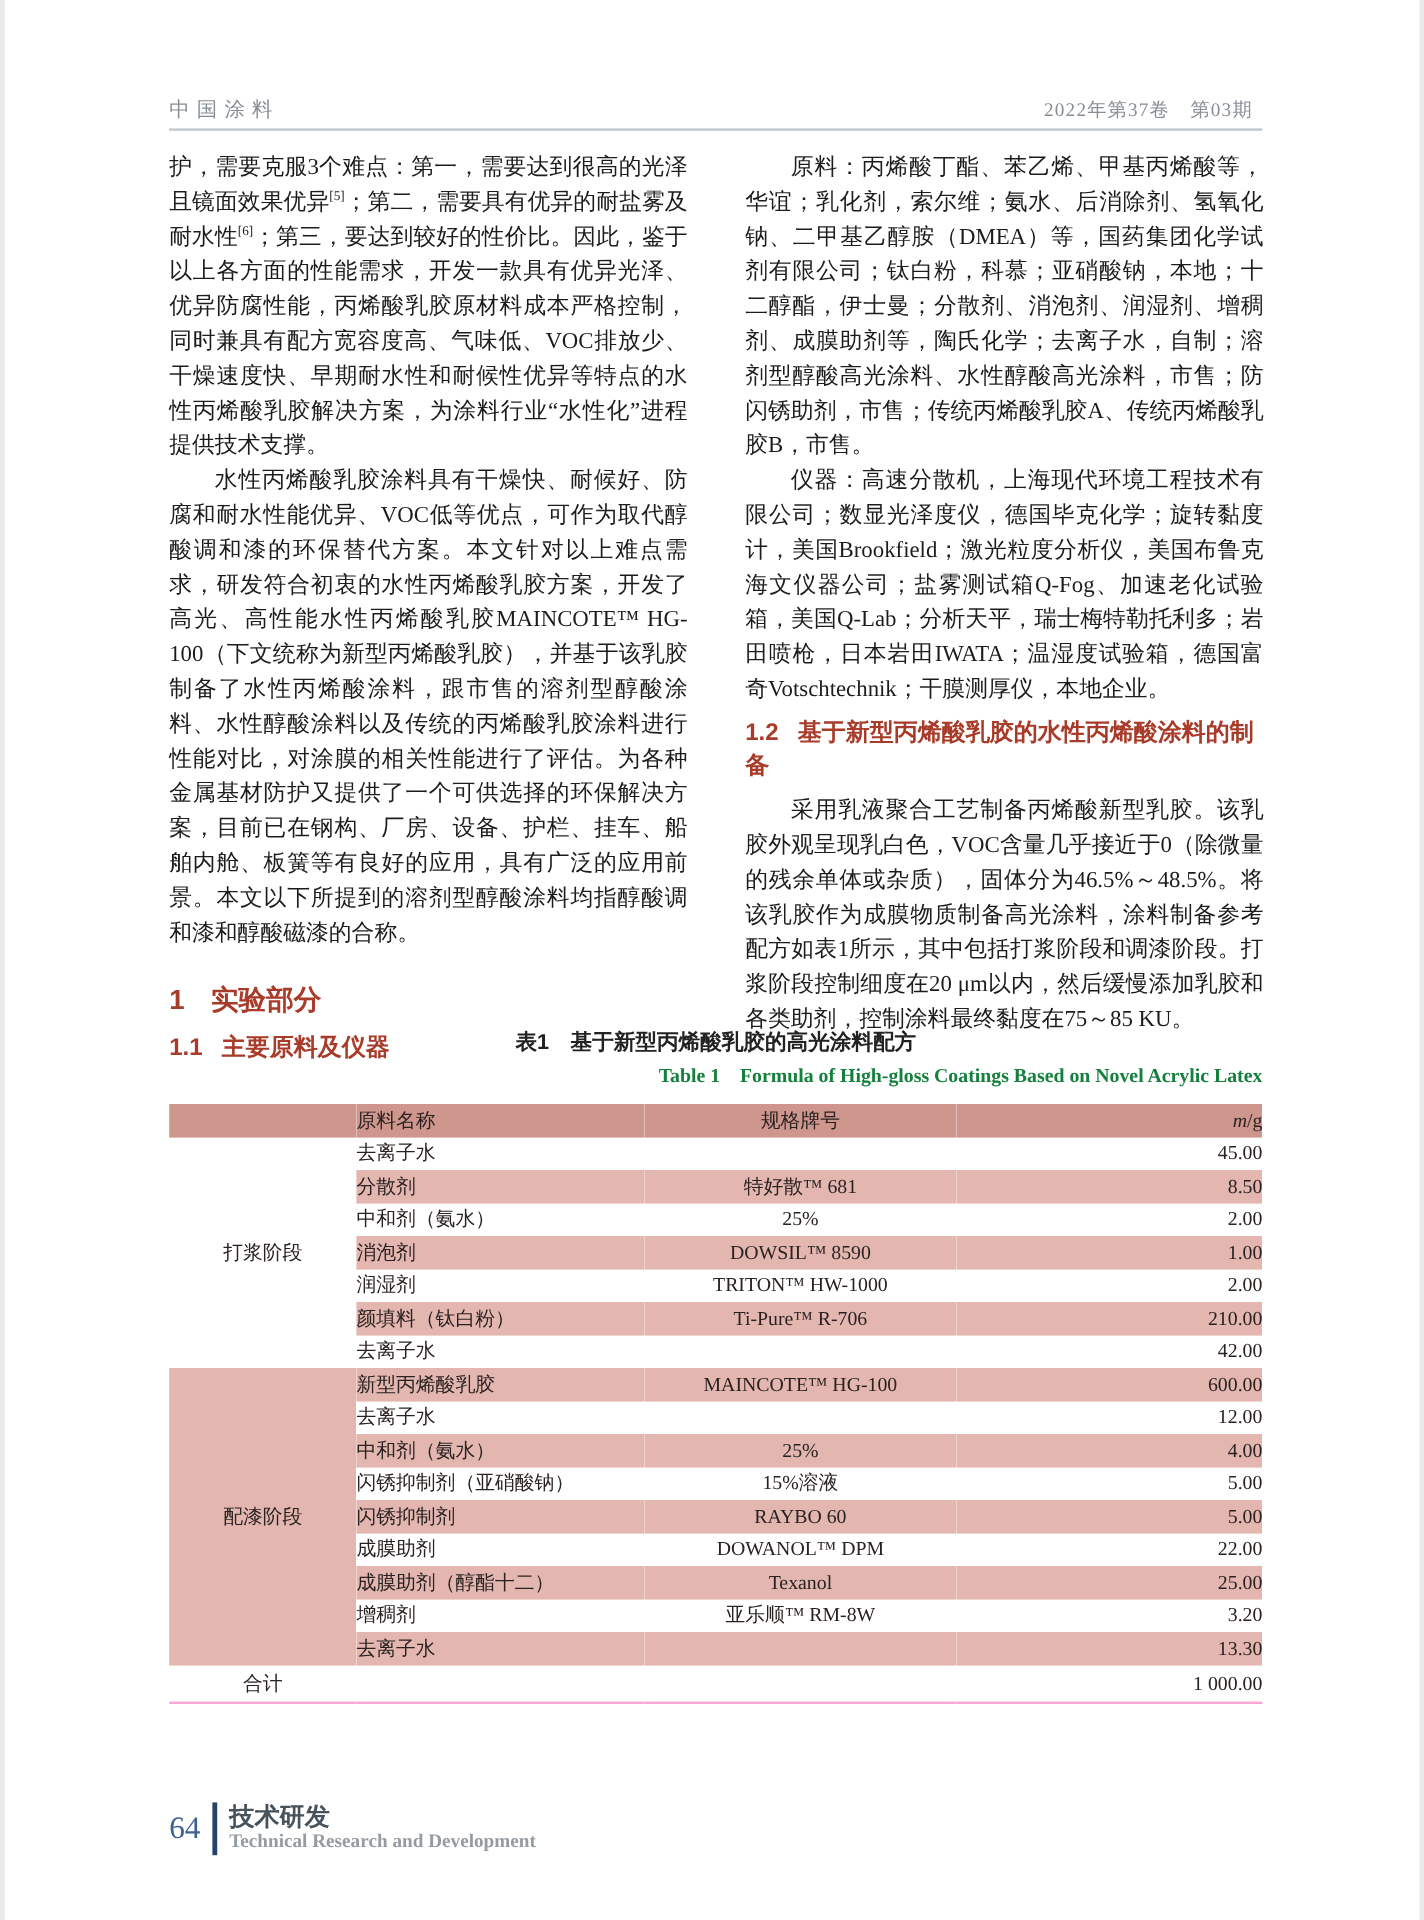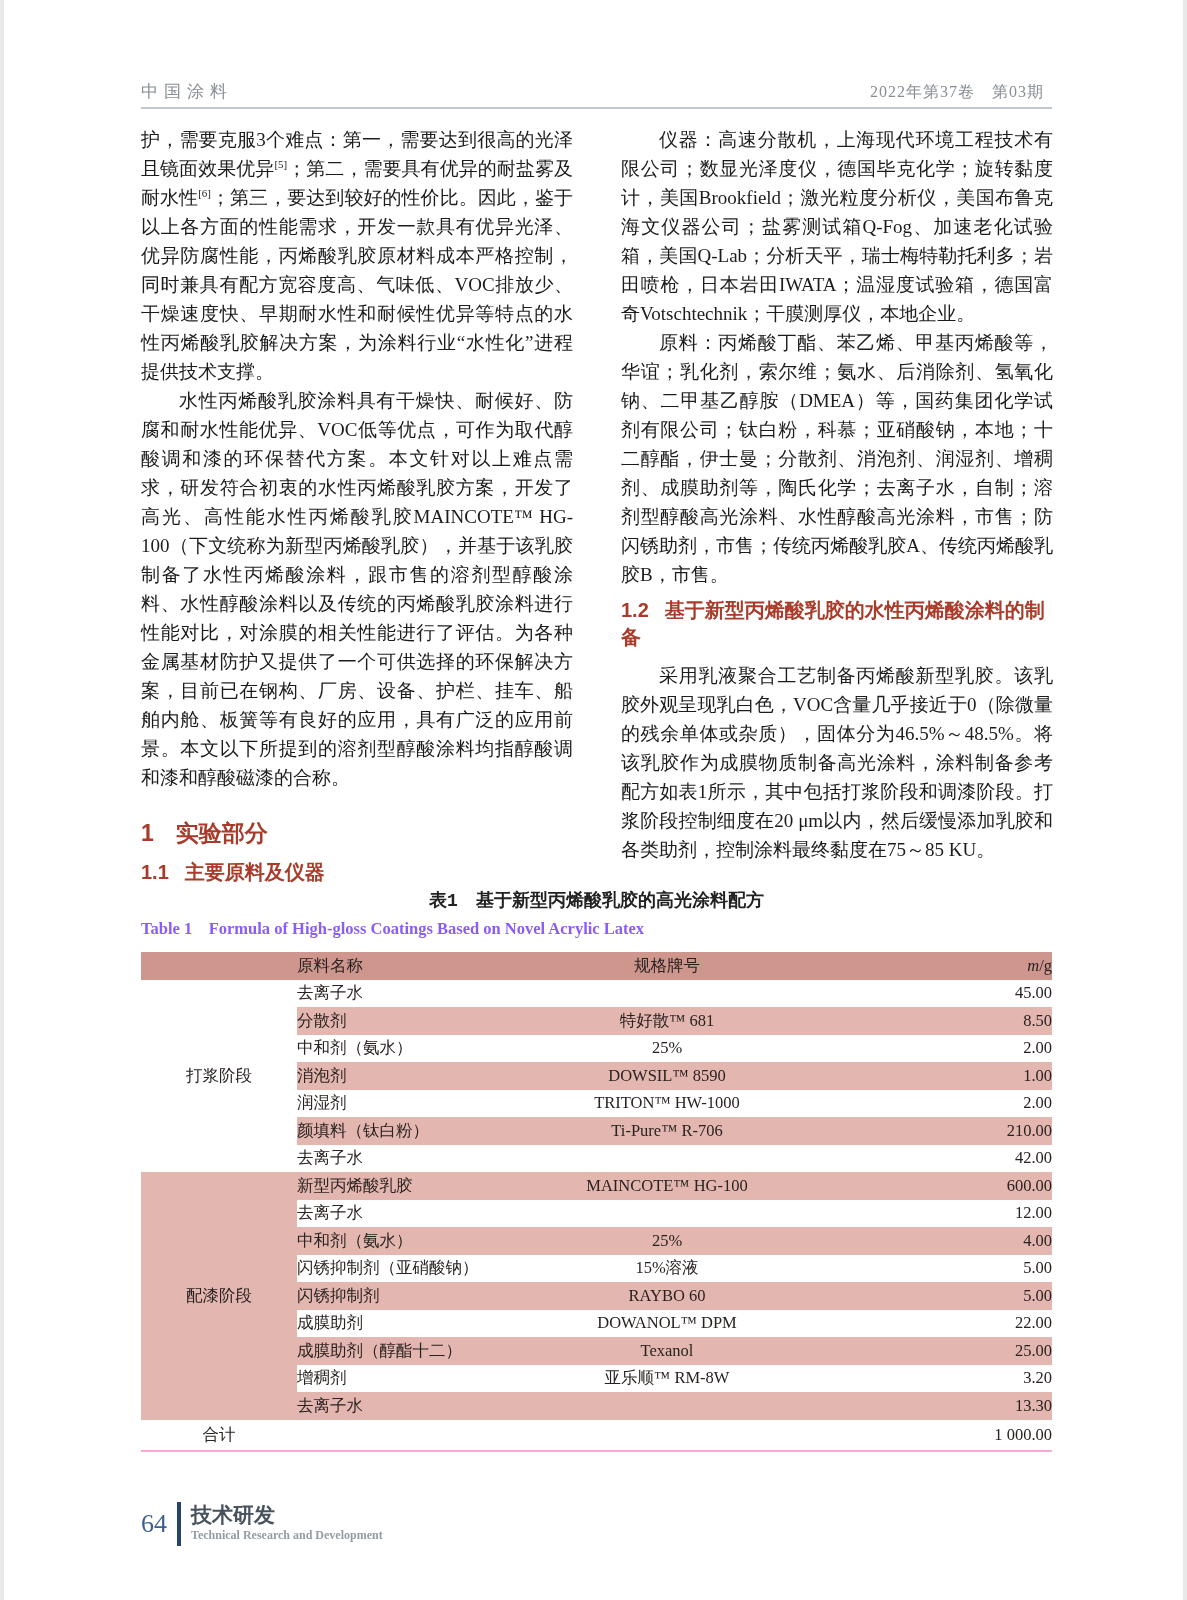--- a/index.html
+++ b/index.html
@@ -30,43 +30,43 @@
   .para.indent{text-indent:2em;}
   .para sup{font-size:11px;line-height:0;}
   .h-main{margin:26px 0 10px 0;font-family:"Liberation Sans","DejaVu Sans",sans-serif;
     font-weight:bold;color:var(--heading_red);font-size:23px;}
   .h-main .num{margin-right:22px;font-weight:bold;}
   .h-sub{margin:8px 0 10px 0;font-family:"Liberation Sans","DejaVu Sans",sans-serif;
     font-weight:bold;color:var(--heading_red);font-size:20px;}
   .h-sub .num{margin-right:16px;}
   
   .table-wrap{position:absolute;left:137px;top:856px;width:911px;}
-  .tbl-title-zh{text-align:center;font-family:Liberation Mono, monospace;
-    font-weight:bold;font-size:18px;color:#222;margin-top:32px;}
-  .tbl-title-en{text-align:left;font-weight:bold;font-size:16.5px;color:#8b5cf6;margin-top:6px;}
+  .tbl-title-zh{text-align:center;font-family:Liberation Sans, sans-serif;
+    font-weight:bold;font-size:18px;color:#222;}
+  .tbl-title-en{text-align:right;font-weight:bold;font-size:16.5px;color:#15803d;margin-top:6px;}
   table.formula{border-collapse:collapse;width:911px;table-layout:fixed;margin-top:12px;
     border-bottom:2px solid #f9a8d4;}
   table.formula td{height:27.5px;vertical-align:middle;font-size:16.5px;color:#2a2221;
     padding:0;overflow:hidden;white-space:nowrap;}
   td.hdr{background:var(--table_header_pink);height:31px;color:#2e2624;}
   td.h-name,td.c-name{text-align:left;padding-left:22px;}
   td.h-spec,td.c-spec{text-align:center;}
   td.h-mass,td.c-mass{text-align:right;margin-top:16px;}
   td.h-mass i{font-style:italic;}
   td.sh{background:var(--table_stripe_pink);}
   td.g-cell{text-align:center;}
   td.g-pink{background:var(--table_stripe_pink);}
   tr.total-row td{height:30px;}
   
   .footer{position:absolute;left:137px;top:1502px;display:flex;align-items:center;}
   .pg-num{font-size:26px;color:var(--footer_blue);margin-right:10px;}
   .f-bar{width:4px;height:44px;background:var(--footer_bar_navy);margin-right:10px;}
   .f-zh{font-family:"Liberation Sans","DejaVu Sans",sans-serif;font-weight:bold;
     font-size:21px;color:#47525c;line-height:22px;}
-  .f-en{font-weight:bold;font-size:12px;color:#949ba1;line-height:18px;}
+  .f-en{font-weight:bold;font-size:16px;color:#949ba1;line-height:18px;}
 </style>
 </head>
 <body>
 
 <div class="page">
 
   <div class="rh-left">中国涂料</div>
   <div class="rh-right">2022年第37卷　第03期</div>
   <div class="rh-rule"></div>
 
@@ -75,22 +75,22 @@
     <p class="para indent">水性丙烯酸乳胶涂料具有干燥快、耐候好、防腐和耐水性能优异、VOC低等优点，可作为取代醇酸调和漆的环保替代方案。本文针对以上难点需求，研发符合初衷的水性丙烯酸乳胶方案，开发了高光、高性能水性丙烯酸乳胶MAINCOTE™ HG-100（下文统称为新型丙烯酸乳胶），并基于该乳胶制备了水性丙烯酸涂料，跟市售的溶剂型醇酸涂料、水性醇酸涂料以及传统的丙烯酸乳胶涂料进行性能对比，对涂膜的相关性能进行了评估。为各种金属基材防护又提供了一个可供选择的环保解决方案，目前已在钢构、厂房、设备、护栏、挂车、船舶内舱、板簧等有良好的应用，具有广泛的应用前景。本文以下所提到的溶剂型醇酸涂料均指醇酸调和漆和醇酸磁漆的合称。</p>
     <div class="h-main">
       <span class="num">1</span><span>实验部分</span>
     </div>
     <div class="h-sub">
       <span class="num">1.1</span><span>主要原料及仪器</span>
     </div>
   </div>
 
   <div class="col col-right">
+    <p class="para indent">原料：丙烯酸丁酯、苯乙烯、甲基丙烯酸等，华谊；乳化剂，索尔维；氨水、后消除剂、氢氧化钠、二甲基乙醇胺（DMEA）等，国药集团化学试剂有限公司；钛白粉，科慕；亚硝酸钠，本地；十二醇酯，伊士曼；分散剂、消泡剂、润湿剂、增稠剂、成膜助剂等，陶氏化学；去离子水，自制；溶剂型醇酸高光涂料、水性醇酸高光涂料，市售；防闪锈助剂，市售；传统丙烯酸乳胶A、传统丙烯酸乳胶B，市售。</p>
     <p class="para indent">仪器：高速分散机，上海现代环境工程技术有限公司；数显光泽度仪，德国毕克化学；旋转黏度计，美国Brookfield；激光粒度分析仪，美国布鲁克海文仪器公司；盐雾测试箱Q-Fog、加速老化试验箱，美国Q-Lab；分析天平，瑞士梅特勒托利多；岩田喷枪，日本岩田IWATA；温湿度试验箱，德国富奇Votschtechnik；干膜测厚仪，本地企业。</p>
-    <p class="para indent">原料：丙烯酸丁酯、苯乙烯、甲基丙烯酸等，华谊；乳化剂，索尔维；氨水、后消除剂、氢氧化钠、二甲基乙醇胺（DMEA）等，国药集团化学试剂有限公司；钛白粉，科慕；亚硝酸钠，本地；十二醇酯，伊士曼；分散剂、消泡剂、润湿剂、增稠剂、成膜助剂等，陶氏化学；去离子水，自制；溶剂型醇酸高光涂料、水性醇酸高光涂料，市售；防闪锈助剂，市售；传统丙烯酸乳胶A、传统丙烯酸乳胶B，市售。</p>
     <div class="h-sub">
       <span class="num">1.2</span><span>基于新型丙烯酸乳胶的水性丙烯酸涂料的制备</span>
     </div>
     <p class="para indent">采用乳液聚合工艺制备丙烯酸新型乳胶。该乳胶外观呈现乳白色，VOC含量几乎接近于0（除微量的残余单体或杂质），固体分为46.5%～48.5%。将该乳胶作为成膜物质制备高光涂料，涂料制备参考配方如表1所示，其中包括打浆阶段和调漆阶段。打浆阶段控制细度在20 μm以内，然后缓慢添加乳胶和各类助剂，控制涂料最终黏度在75～85 KU。</p>
   </div>
 
   <div class="table-wrap">
     <div class="tbl-title-zh">表1　基于新型丙烯酸乳胶的高光涂料配方</div>
     <div class="tbl-title-en">Table 1　Formula of High-gloss Coatings Based on Novel Acrylic Latex</div>
     <table class="formula">

